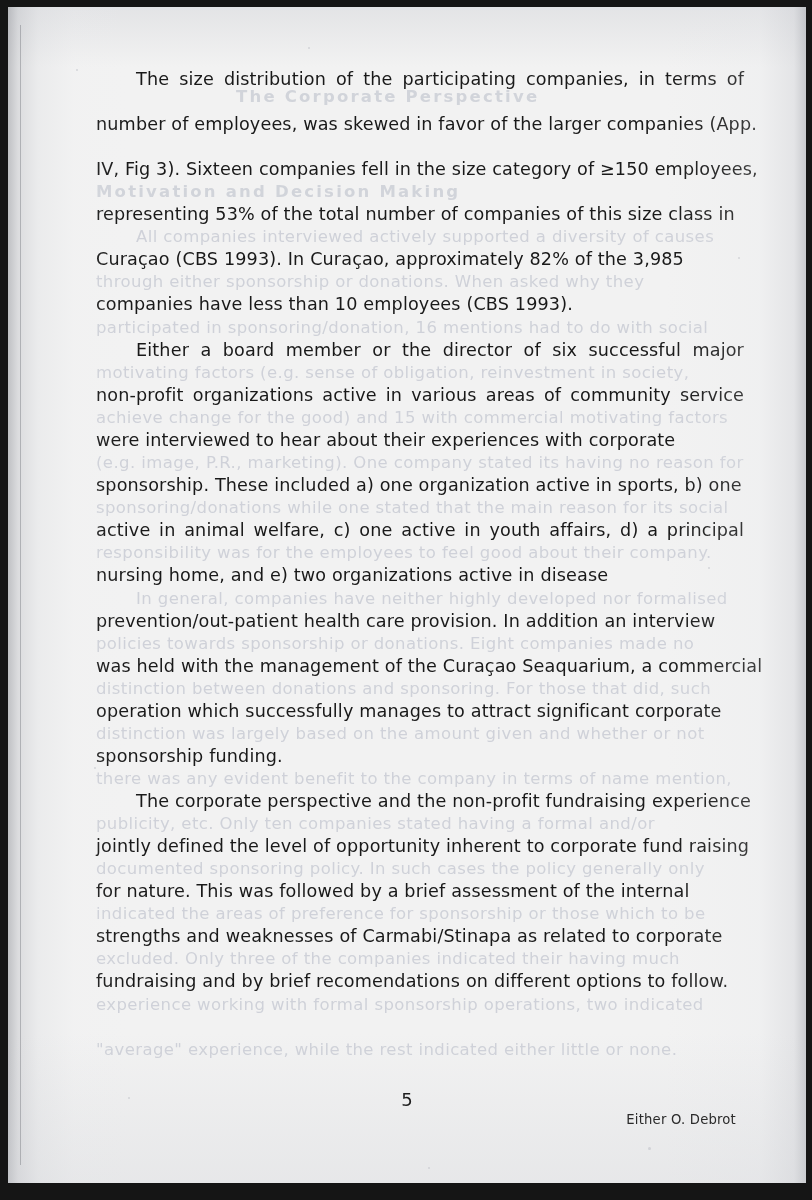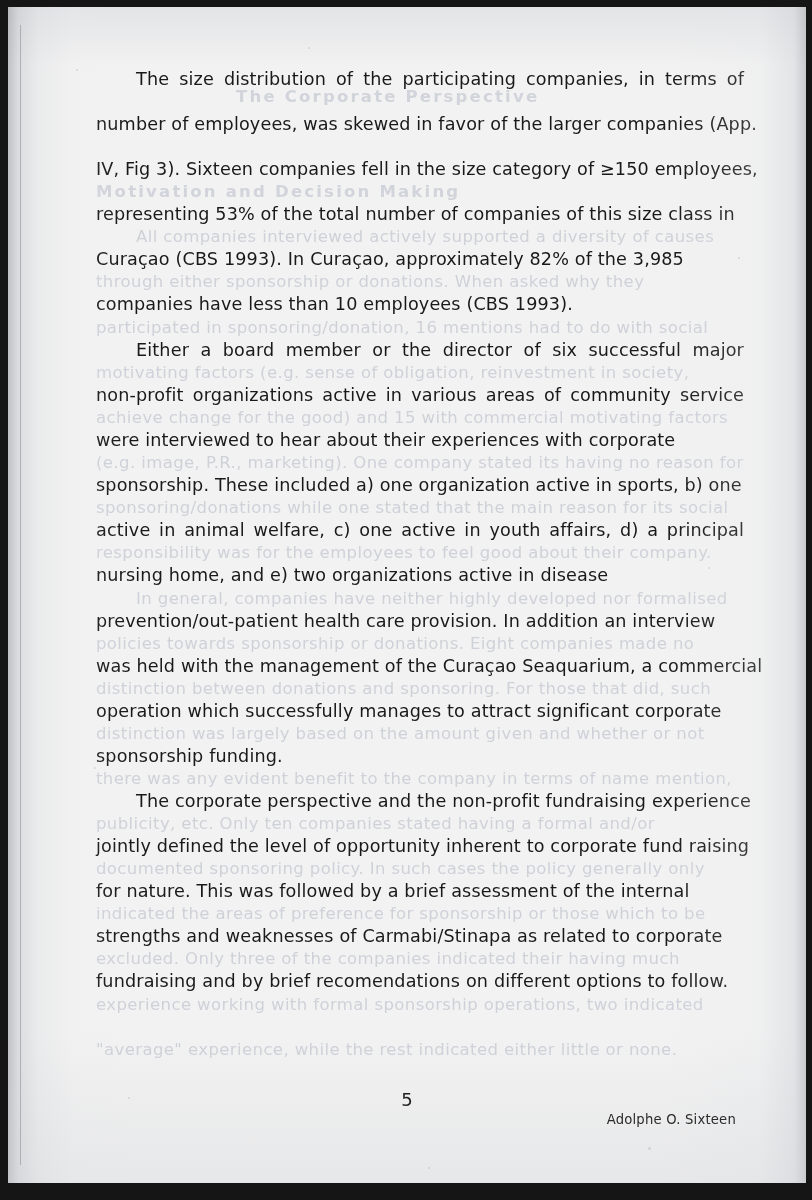--- a/index.html
+++ b/index.html
@@ -222,21 +222,21 @@
       </div>
 
     <div id="paper-tone-top"></div>
     <div id="paper-tone-left"></div>
     <div id="paper-tone-right"></div>
     <div id="paper-tone-bottom"></div>
     <div id="paper-edge-line"></div>
 
     <div id="page-number">5</div>
 
-    <div id="author-credit">Adolphe O. Sixteen</div>
+    <div id="author-credit">Either O. Debrot</div>
 
   <div class="speck" style="left: 68px; top: 62px; width: 2px; height: 2px;"></div>
       <div class="speck" style="left: 700px; top: 560px; width: 2px; height: 2px;"></div>
       <div class="speck" style="left: 640px; top: 1140px; width: 3px; height: 3px;"></div>
       <div class="speck" style="left: 120px; top: 1090px; width: 2px; height: 2px;"></div>
       <div class="speck" style="left: 730px; top: 250px; width: 2px; height: 2px;"></div>
       <div class="speck" style="left: 86px; top: 760px; width: 2px; height: 2px;"></div>
       <div class="speck" style="left: 420px; top: 1160px; width: 2px; height: 2px;"></div>
       <div class="speck" style="left: 300px; top: 40px; width: 2px; height: 2px;"></div>
     </div>

